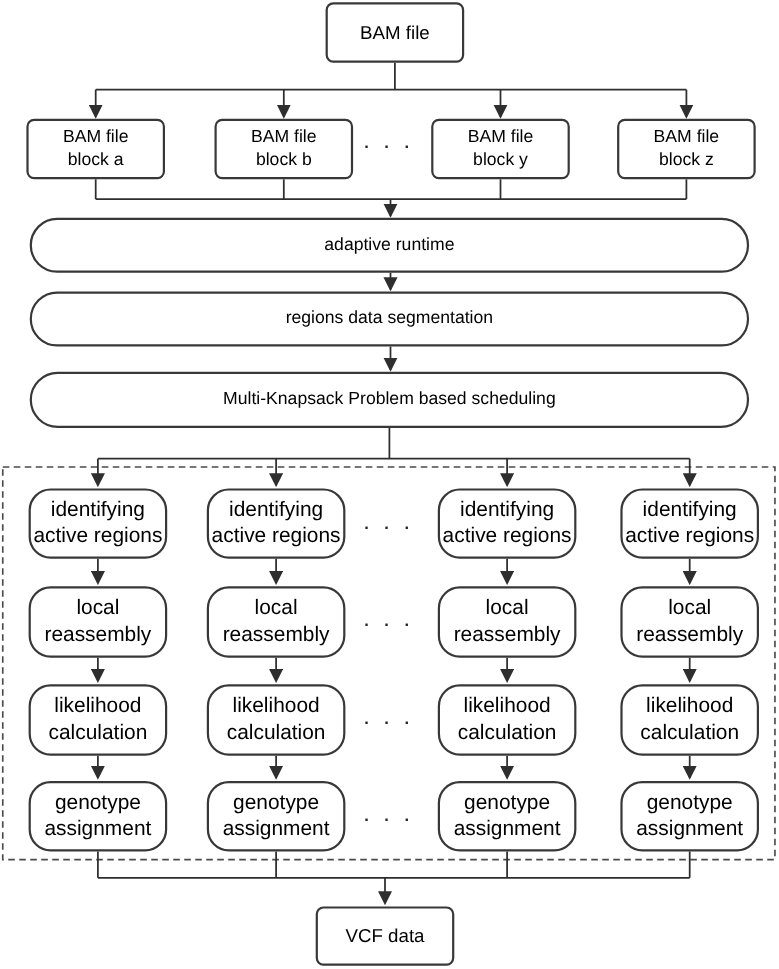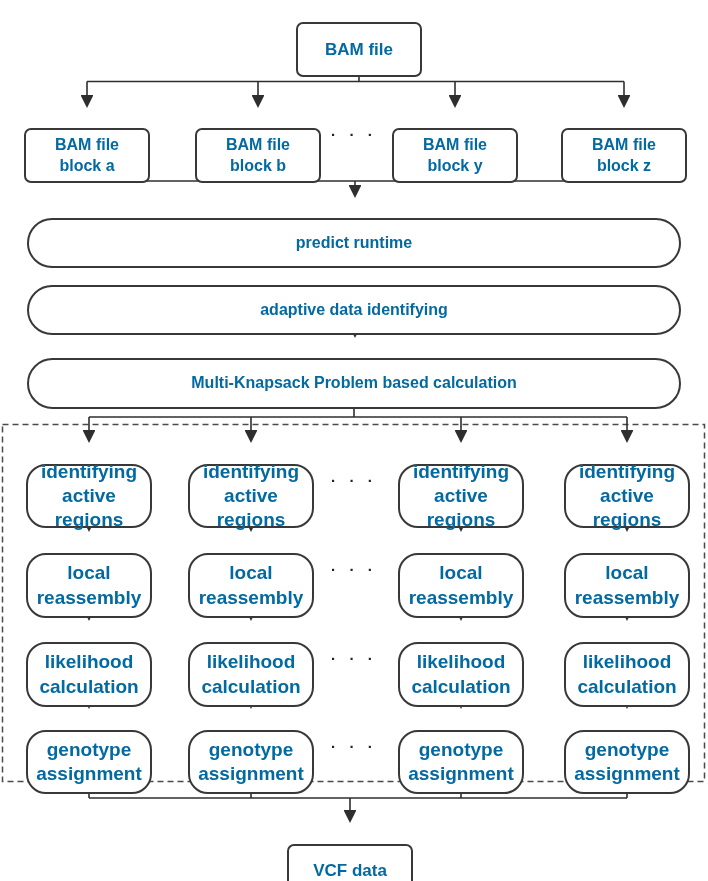--- a/index.html
+++ b/index.html
@@ -6,21 +6,21 @@
   .canvas{
     position:relative;width:708px;height:881px;background:#ffffff;
     font-family:"Liberation Sans",sans-serif;overflow:hidden;
   }
   .wires{position:absolute;left:0;top:0;}
   .wires path{stroke:#2e2e2e;stroke-width:1.6;fill:none;}
   .wires .dashed{stroke:#4a4a4a;stroke-width:1.5;fill:none;stroke-dasharray:6 4;}
   .node{
     position:absolute;box-sizing:border-box;border:2px solid #383838;background:#fff;
     display:flex;align-items:center;justify-content:center;text-align:center;
-    font-weight:700;color:#0369a1;white-space:pre-line;line-height:1.28;margin-top:20px;
+    font-weight:400;color:#000000;white-space:pre-line;line-height:1.28;
   }
   .rect{border-radius:7px;font-size:17px;}
   .blk{border-radius:7px;font-size:16px;}
   .pill{border-radius:26px;font-size:16px;}
   .cell{border-radius:20px;font-size:19px;}
   .dots{
     position:absolute;transform:translate(-50%,-50%);font-weight:700;font-size:15px;
     letter-spacing:5px;color:#222;white-space:nowrap;
   }
 </style>
@@ -90,23 +90,23 @@
   <div class="node blk" style="left:24px;top:108px;width:126px;height:55px;">BAM file
 block a</div>
   <div class="node blk" style="left:195px;top:108px;width:126px;height:55px;">BAM file
 block b</div>
   <div class="dots" style="left:354px;top:130px;">. . .</div>
   <div class="node blk" style="left:392px;top:108px;width:126px;height:55px;">BAM file
 block y</div>
   <div class="node blk" style="left:561px;top:108px;width:126px;height:55px;">BAM file
 block z</div>
 
-  <div class="node pill" style="left:27px;top:198px;width:654px;height:50px;">predict runtime</div>
-  <div class="node pill" style="left:27px;top:265px;width:654px;height:50px;">adaptive data identifying</div>
-  <div class="node pill" style="left:27px;top:338px;width:654px;height:51px;">Multi-Knapsack Problem based calculation</div>
+  <div class="node pill" style="left:27px;top:198px;width:654px;height:50px;">adaptive runtime</div>
+  <div class="node pill" style="left:27px;top:265px;width:654px;height:50px;">regions data segmentation</div>
+  <div class="node pill" style="left:27px;top:338px;width:654px;height:51px;">Multi-Knapsack Problem based scheduling</div>
 
   <div class="node cell" style="left:26px;top:444px;width:126px;height:64px;">identifying
 active regions</div>
   <div class="node cell" style="left:188px;top:444px;width:126px;height:64px;">identifying
 active regions</div>
   <div class="dots" style="left:354px;top:476px;">. . .</div>
   <div class="node cell" style="left:398px;top:444px;width:126px;height:64px;">identifying
 active regions</div>
   <div class="node cell" style="left:564px;top:444px;width:126px;height:64px;">identifying
 active regions</div>

